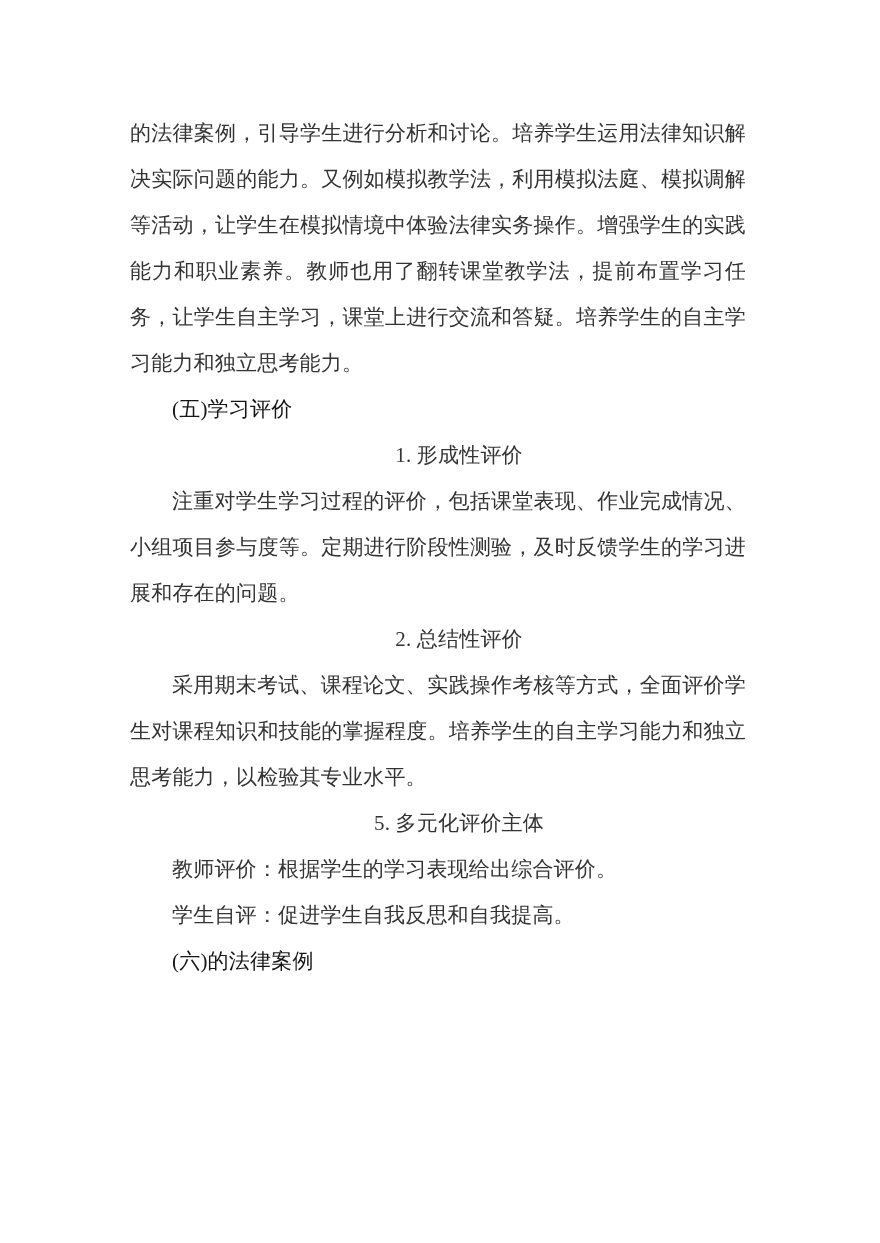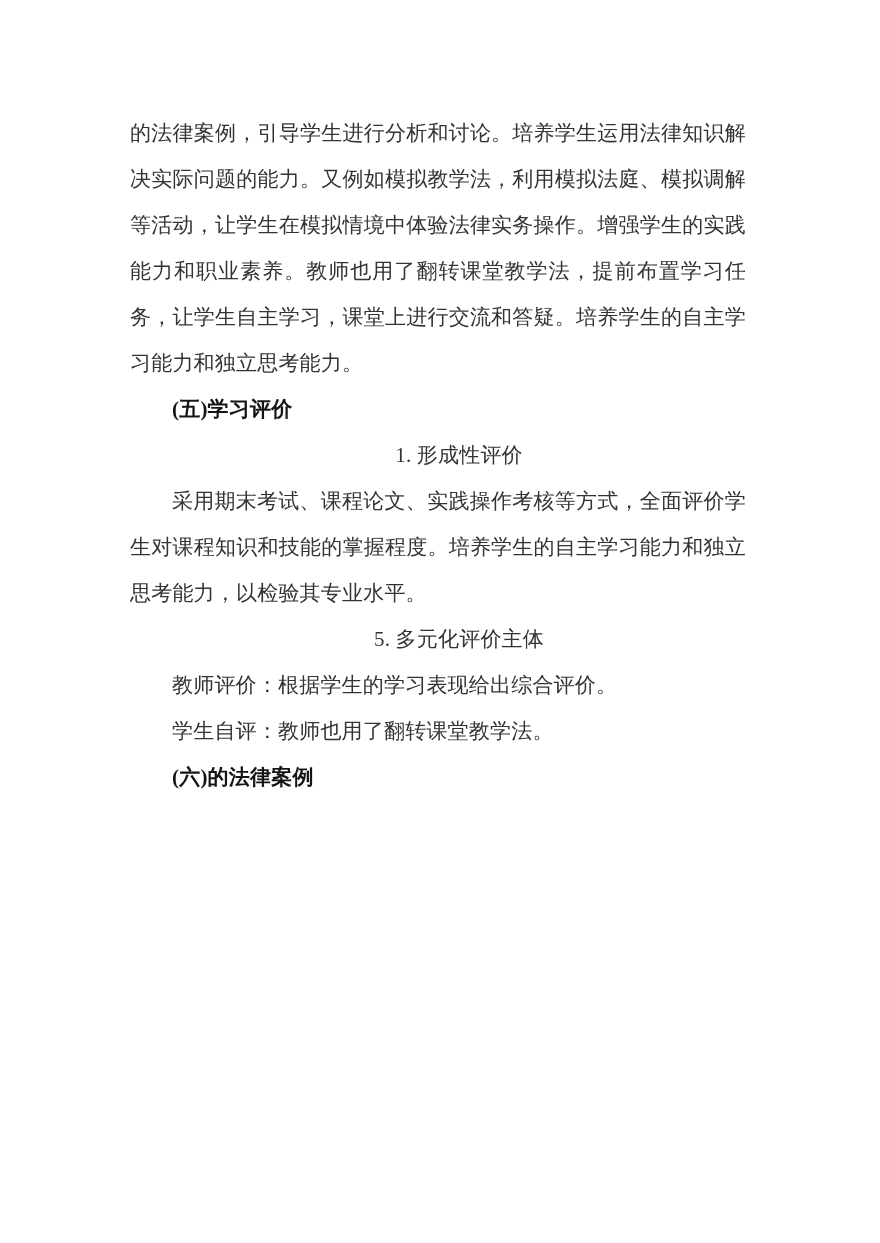--- a/index.html
+++ b/index.html
@@ -26,44 +26,46 @@
     text-align: justify;
   }
   .doc p {
     margin: 0;
     text-indent: 42px;
   }
   .doc p.no-indent {
     text-indent: 0;
   }
   .doc p.heading {
-    font-weight: 700;
+    font-weight: 400;
     color: #151515;
     text-align: left;
   }
   .doc p.numbered {
     text-align: center;
   }
 </style>
 </head>
 <body>
 
 <div class="doc">
   <p class="no-indent">的法律案例，引导学生进行分析和讨论。培养学生运用法律知识解决实际问题的能力。又例如模拟教学法，利用模拟法庭、模拟调解等活动，让学生在模拟情境中体验法律实务操作。增强学生的实践能力和职业素养。教师也用了翻转课堂教学法，提前布置学习任务，让学生自主学习，课堂上进行交流和答疑。培养学生的自主学习能力和独立思考能力。</p>
 
   <p class="heading">(五)学习评价</p>
 
   <p class="numbered">1. 形成性评价</p>
 
+  <p>注重对学生学习过程的评价，包括课堂表现、作业完成情况、小组项目参与度等。定期进行阶段性测验，及时反馈学生的学习进展和存在的问题。</p>
 
+  <p class="numbered">2. 总结性评价</p>
 
   <p>采用期末考试、课程论文、实践操作考核等方式，全面评价学生对课程知识和技能的掌握程度。培养学生的自主学习能力和独立思考能力，以检验其专业水平。</p>
 
   <p class="numbered">5. 多元化评价主体</p>
 
   <p>教师评价：根据学生的学习表现给出综合评价。</p>
 
-  <p>学生自评：教师也用了翻转课堂教学法。</p>
+  <p>学生自评：促进学生自我反思和自我提高。</p>
 
 
   <p class="heading">(六)的法律案例</p>
 
 </div>
 
 </body></html>

